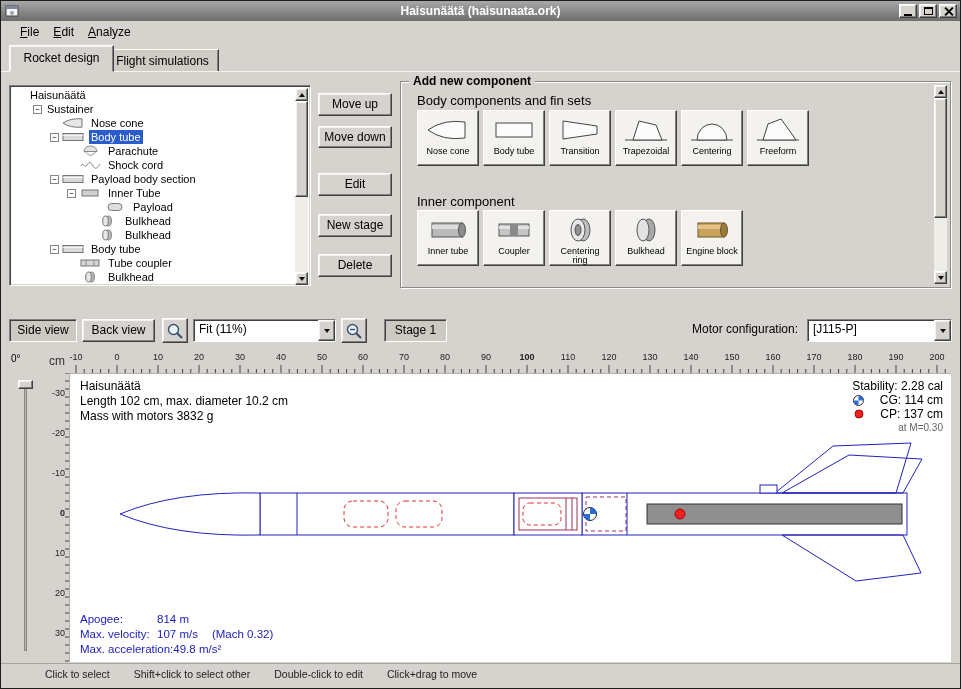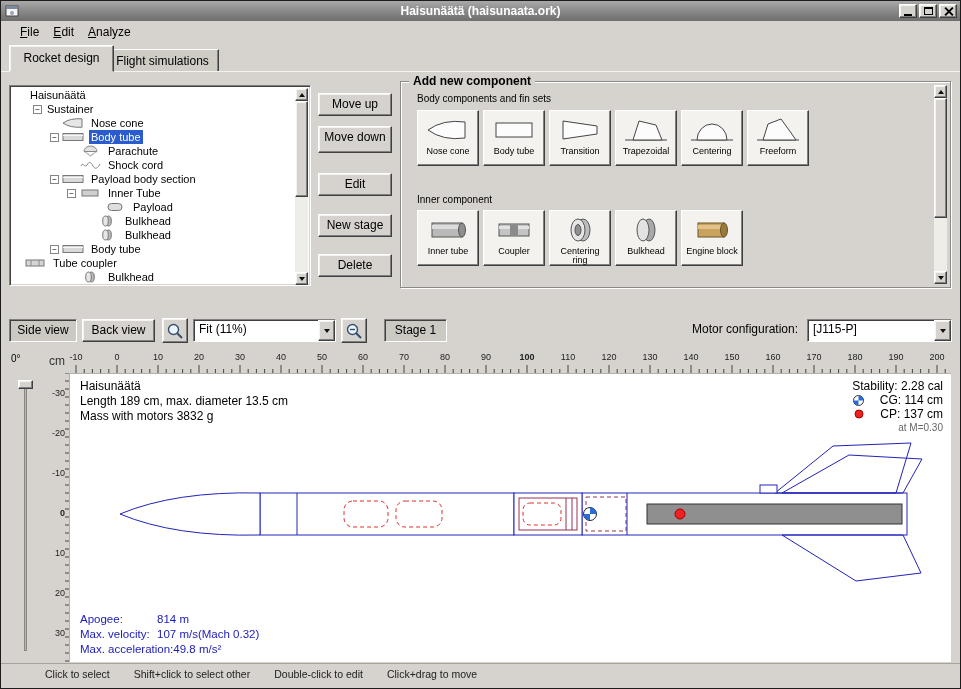--- a/index.html
+++ b/index.html
@@ -45,21 +45,21 @@
   .sb-btn{width:13px;height:13px;display:flex;align-items:center;justify-content:center}
   .sb-track{position:relative;width:13px}
   .sb-thumb{position:absolute;left:0;width:13px}
   .arr-up{width:0;height:0;border-left:3.5px solid transparent;border-right:3.5px solid transparent;border-bottom:4px solid #111}
   .arr-dn{width:0;height:0;border-left:3.5px solid transparent;border-right:3.5px solid transparent;border-top:4px solid #111}
   
   .btn{font-size:12px;text-align:center;line-height:21px}
   
   .group{left:399px;top:80px;width:551px;height:207px;border:1px solid #8a8a8a;box-shadow:inset 1px 1px 0 #fff,1px 1px 0 #fff}
   .group-title{position:absolute;left:8px;top:-8px;background:#d6d3ce;padding:0 4px;font-weight:bold;font-size:12px}
-  .pal-label-row{position:absolute;left:16px;font-size:10px}
+  .pal-label-row{position:absolute;left:16px;font-size:13px}
   .pal-row{position:absolute;left:16px;display:flex;gap:4px}
   .pal-btn{width:62px;height:56px;background:#f3f2ee;display:flex;flex-direction:column;align-items:center;padding-top:3px}
   .pal-icon{height:32px;display:flex;align-items:center}
   .pal-label{font-size:9px;line-height:9px;text-align:center;margin-top:1px;padding:0 2px}
   
   .combo{display:flex;background:#fff;border:1px solid;border-color:#808080 #fff #fff #808080;box-shadow:inset 1px 1px 0 #404040}
   .combo-text{flex:1;font-size:12px;line-height:19px;padding:0 5px;overflow:hidden;white-space:nowrap}
   .combo-btn{width:17px;display:flex;align-items:center;justify-content:center;flex:none}
   .tool-btn{display:flex;align-items:center;justify-content:center}
   
@@ -68,21 +68,21 @@
   .ruler-num.bold{font-weight:bold}
   .ruler-num-left{position:absolute;font-size:9px;color:#222;text-align:right;width:18px}
   .ruler-num-left.bold{font-weight:bold}
   .canvas{left:68px;top:372px;width:882px;height:289px;background:#fff;border-left:1px solid #b5b2ab;border-top:1px solid #b5b2ab}
   .info-block{position:absolute;left:10px;top:5px;font-size:12px;line-height:15px}
   .stab-block{position:absolute;right:8px;top:5px;text-align:right;font-size:12px;line-height:14px}
   .stab-row{display:flex;justify-content:flex-end;align-items:center;gap:16px}
   .mach{font-size:10px;color:#666}
   .flight-block{position:absolute;left:10px;top:238px;color:#1a1ab8;font-size:11.5px;line-height:15px}
   .fs-label{display:inline-block;min-width:77px}
-  .fs-extra{}
+  .fs-extra{margin-left:14px}
   
   .statusbar{left:0;top:662px;width:959px;height:22px;background:#d6d3ce;border-top:1px solid #a8a49d;display:flex;gap:24px;padding:4px 0 0 44px;font-size:10.5px;color:#222}
   .rot-label{font-size:10px}
 </style>
 </head>
 <body>
 
 <div class="window">
 
   <div class="abs titlebar">
@@ -216,21 +216,21 @@
         <div class="tree-row" style="padding-left: 38px;">
           <span class="tree-handle">−</span>
           <span class="tree-icon">
             <svg width="22" height="12" viewBox="0 0 22 12">
               <rect x="1" y="2.5" width="20" height="7" fill="#d9d9d9" stroke="#777"></rect>
               <line x1="1" y1="4.5" x2="21" y2="4.5" stroke="#f5f5f5"></line>
             </svg>
           </span>
           <span class="tree-label">Body tube</span>
         </div>
-        <div class="tree-row" style="">
+        <div class="tree-row" style="padding-left: 55px;">
           <span class="tree-spacer"></span>
           <span class="tree-icon">
             <svg width="22" height="12" viewBox="0 0 22 12">
               <rect x="2" y="3" width="18" height="6" fill="#d5d5d5" stroke="#777"></rect>
               <line x1="7" y1="3" x2="7" y2="9" stroke="#888"></line>
               <line x1="15" y1="3" x2="15" y2="9" stroke="#888"></line>
             </svg>
           </span>
           <span class="tree-label">Tube coupler</span>
         </div>
@@ -252,21 +252,21 @@
       <div class="sb-track" style="height:171px">
         <div class="sb-thumb raised" style="top:0;height:96px"></div>
       </div>
       <div class="sb-btn raised">
           <span class="arr-dn"></span>
         </div>
     </div>
   </div>
 
   <div class="abs btn raised" style="left:317px;top:92px;width:74px;height:23px">Move up</div>
-  <div class="abs btn raised" style="left:317px;top:125px;width:74px;height:27px">Move down</div>
+  <div class="abs btn raised" style="left:317px;top:125px;width:74px;height:22px">Move down</div>
   <div class="abs btn raised" style="left:317px;top:172px;width:74px;height:23px">Edit</div>
   <div class="abs btn raised" style="left:317px;top:213px;width:74px;height:23px">New stage</div>
   <div class="abs btn raised" style="left:317px;top:253px;width:74px;height:23px">Delete</div>
 
   <div class="abs group">
     <span class="group-title">Add new component</span>
     <div class="pal-label-row" style="top:11px">Body components and fin sets</div>
     <div class="pal-row" style="top:28px" id="pal-row-0">
         <div class="pal-btn raised">
           <span class="pal-icon">
@@ -603,21 +603,21 @@
 
       <g>
         <circle cx="520" cy="140" r="6.5" fill="#ffffff" stroke="#222222"></circle>
         <path d="M520,140 L520,133.5 A6.5,6.5 0 0 1 526.5,140 Z" fill="#2b6bd6"></path>
         <path d="M520,140 L520,146.5 A6.5,6.5 0 0 1 513.5,140 Z" fill="#2b6bd6"></path>
       </g>
     </svg>
 
     <div class="info-block">
       <div>Haisunäätä</div>
-      <div>Length 189 cm, max. diameter 13.5 cm</div>
+      <div>Length 102 cm, max. diameter 10.2 cm</div>
       <div>Mass with motors 3832 g</div>
     </div>
 
     <div class="stab-block">
       <div>Stability: 2.28 cal</div>
       <div class="stab-row">
         <svg width="11" height="11" viewBox="0 0 11 11">
             <circle cx="5.5" cy="5.5" r="5" fill="#fff" stroke="#333"></circle>
             <path d="M5.5,5.5 L5.5,0.5 A5,5 0 0 1 10.5,5.5 Z" fill="#2b6bd6"></path>
             <path d="M5.5,5.5 L5.5,10.5 A5,5 0 0 1 0.5,5.5 Z" fill="#2b6bd6"></path>

